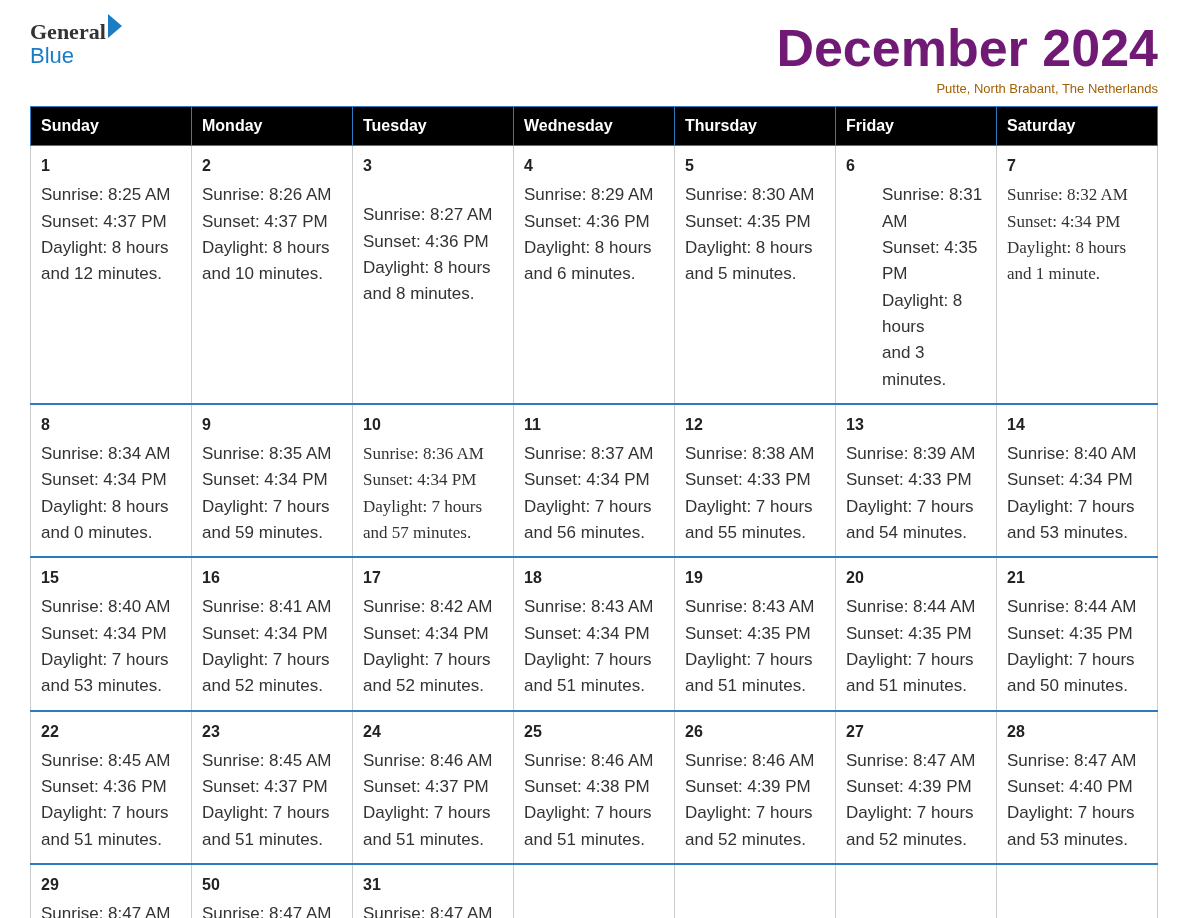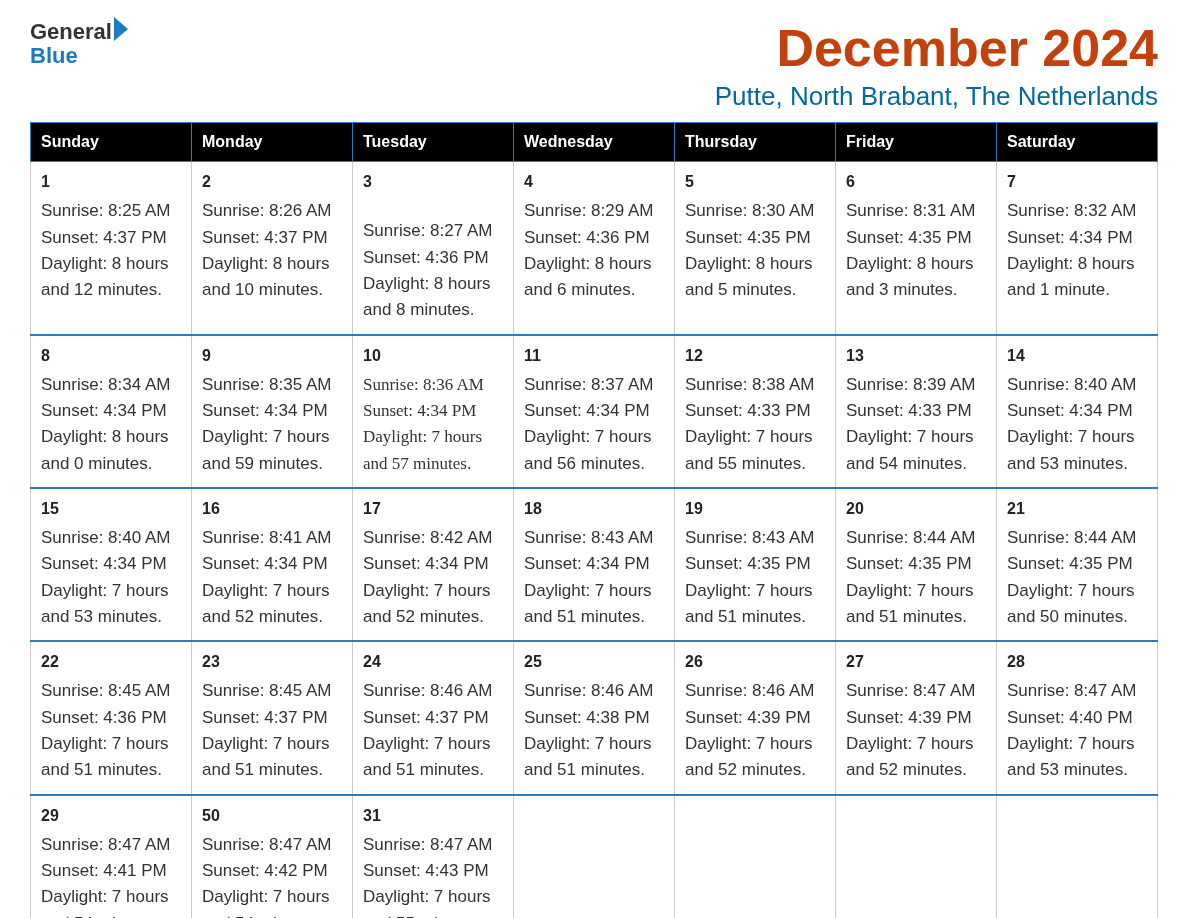--- a/index.html
+++ b/index.html
@@ -21,44 +21,44 @@
       align-items: center;
       gap: 4px;
     }
     .logo-text-general {
       font-size: 22px;
       font-weight: bold;
       color: #333;
     }
     .logo-text-blue {
       font-size: 22px;
-      font-weight: bold;
+      font-weight: normal;
       color: #1a7dc4;
     }
     .logo-triangle {
       width: 0;
       height: 0;
       border-left: 14px solid #1a7dc4;
       border-top: 12px solid transparent;
       border-bottom: 12px solid transparent;
       margin-left: 2px;
       margin-top: -6px;
     }
     .title-section {
       text-align: right;
     }
     .month-title {
       font-size: 52px;
       font-weight: bold;
-      color: #c2410c;
+      color: #701a75;
       line-height: 1.1;
     }
     .location-title {
-      font-size: 26px;
-      color: #0369a1;
+      font-size: 13px;
+      color: #a16207;
       margin-top: 4px;
     }
     .calendar-table {
       width: 100%;
       border-collapse: collapse;
       margin-top: 10px;
     }
     .calendar-table th {
       background: #000000;
       color: #fff;
@@ -96,21 +96,21 @@
     .row-divider td {
       border-top: 2px solid #2d7bbf;
     }
   </style>
 </head>
 <body>
 
 <div class="header">
   <div class="logo">
     <div style="display:flex; flex-direction:column; line-height:1.1;">
-      <div style="display:flex; align-items:center;">
+      <div style="display:flex; font-family:Liberation Serif, serif;">
         <span class="logo-text-general">General</span>
         <div class="logo-triangle"></div>
       </div>
       <span class="logo-text-blue">Blue</span>
     </div>
   </div>
   <div class="title-section">
     <div class="month-title">December 2024</div>
     <div class="location-title">Putte, North Brabant, The Netherlands</div>
   </div>
@@ -160,28 +160,28 @@
         </td>
         <td>
           <span class="day-number">5</span>
           <div class="day-info" style="white-space: pre-line;">Sunrise: 8:30 AM
 Sunset: 4:35 PM
 Daylight: 8 hours
 and 5 minutes.</div>
         </td>
         <td>
           <span class="day-number">6</span>
-          <div class="day-info" style="white-space: pre-line;">Sunrise: 8:31 AM
+          <div class="day-info" style="white-space: pre-line; margin-left: 36px;">Sunrise: 8:31 AM
 Sunset: 4:35 PM
 Daylight: 8 hours
 and 3 minutes.</div>
         </td>
         <td>
           <span class="day-number">7</span>
-          <div class="day-info" style="white-space: pre-line;">Sunrise: 8:32 AM
+          <div class="day-info" style="white-space: pre-line; font-family: Liberation Serif, serif;">Sunrise: 8:32 AM
 Sunset: 4:34 PM
 Daylight: 8 hours
 and 1 minute.</div>
         </td>
       </tr>
       <tr class="row-divider">
         <td>
           <span class="day-number">8</span>
           <div class="day-info" style="white-space: pre-line;">Sunrise: 8:34 AM
 Sunset: 4:34 PM

